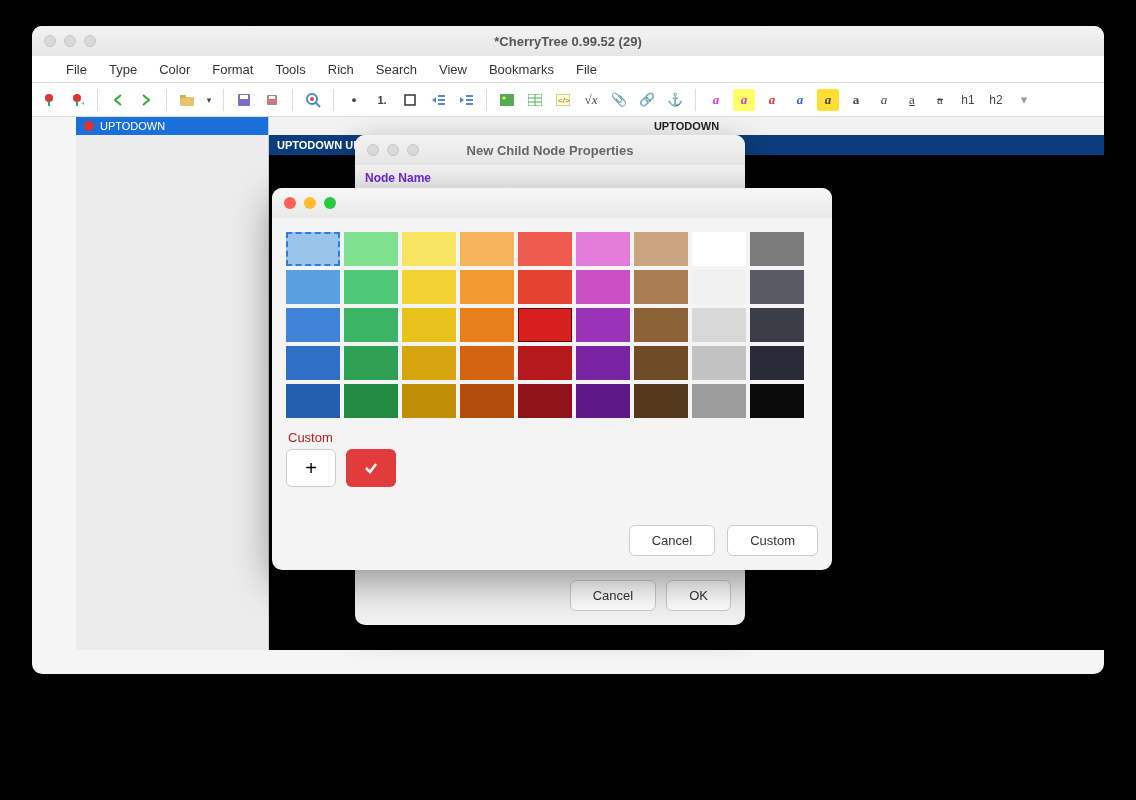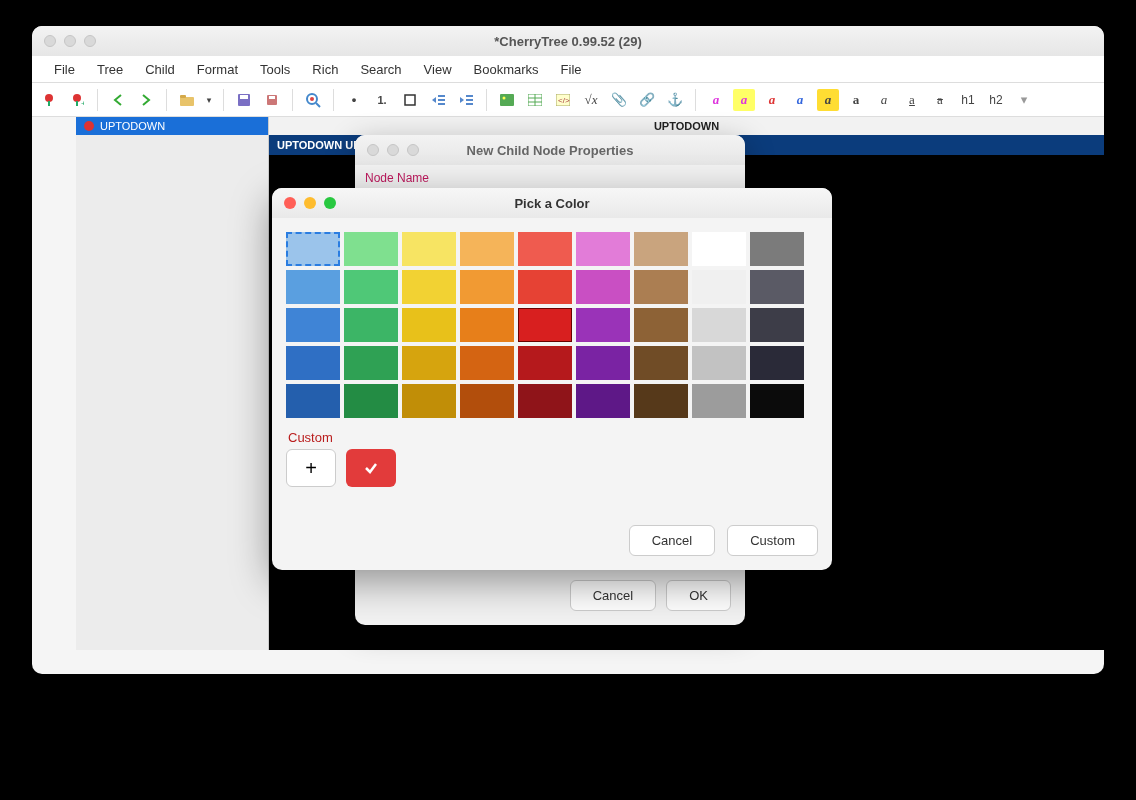--- a/index.html
+++ b/index.html
@@ -9,21 +9,21 @@
 .window {
   position: absolute; left: 32px; top: 26px; width: 1072px; height: 648px;
   background: #f5f5f5; border-radius: 10px; overflow: hidden; box-shadow: 0 10px 40px rgba(0,0,0,.5);
 }
 
 .titlebar { height: 30px; background: linear-gradient(#f3f3f3,#e6e6e6); display: flex; align-items: center; position: relative; }
 .traffic { display: flex; gap: 8px; margin-left: 12px; }
 .tl { width: 12px; height: 12px; border-radius: 50%; background: #d9d9d9; border:1px solid #c5c5c5; }
 .titlebar .title { position: absolute; left:0; right:0; text-align:center; font-size:13px; color:#555; font-weight:600; }
 
-.menubar { height: 27px; background:#fff; display:flex; align-items:center; padding:0 12px; gap:2px; font-size:13px; color:#333; border-bottom:1px solid #ddd; }
+.menubar { height: 27px; background:#fff; display:flex; align-items:center; padding:0 24px; gap:2px; font-size:13px; color:#333; border-bottom:1px solid #ddd; }
 .menubar span { padding: 3px 10px; cursor:default; }
 
 .toolbar { height: 34px; background:#fff; display:flex; align-items:center; padding:0 6px; gap:6px; border-bottom:1px solid #ddd; }
 .tb { width:22px; height:22px; display:flex; align-items:center; justify-content:center; font-size:13px; color:#444; }
 .sep { width:1px; height:22px; background:#ddd; margin:0 3px; }
 
 .content { display:flex; height: calc(100% - 30px - 27px - 34px - 24px); margin-left: 44px; }
 .sidebar { width:193px; background:#ececec; border-right:1px solid #ccc; }
 .treeitem { background:#1a6fd8; color:#fff; font-size:11px; padding:3px 8px; display:flex; align-items:center; gap:6px; }
 .treeitem .bullet { width:10px; height:10px; border-radius:50%; background:#d33; }
@@ -34,21 +34,21 @@
 
 .statusbar { height:24px; background:#e9e9e9; color:#777; font-size:11px; display:flex; align-items:center; padding:0 12px; }
 
 
 .dialog1 {
   position:absolute; left:355px; top:135px; width:390px; height:490px;
   background:#f2f2f2; border-radius:10px; box-shadow:0 8px 30px rgba(0,0,0,.3); overflow:hidden;
 }
 .dialog1 .dtitle { height:30px; background:linear-gradient(#f3f3f3,#e6e6e6); display:flex; align-items:center; position:relative; }
 .dialog1 .dtitle .title { position:absolute; left:0; right:0; text-align:center; font-size:13px; font-weight:600; color:#666; }
-.dialog1 .label1 { padding:6px 10px; font-size:12px; color:#be185d; font-weight:400; }
+.dialog1 .label1 { padding:6px 10px; font-size:12px; color:#6d28d9; font-weight:700; }
 .dialog1 .btns { position:absolute; bottom:14px; right:14px; display:flex; gap:10px; }
 .btn { padding:7px 22px; background:#fff; border:1px solid #ccc; border-radius:6px; font-size:13px; color:#333; }
 
 
 .dialog2 {
   position:absolute; left:272px; top:188px; width:560px; height:382px;
   background:#f4f4f4; border-radius:10px; box-shadow:0 12px 40px rgba(0,0,0,.4); overflow:hidden;
 }
 .dialog2 .dtitle { height:30px; background:linear-gradient(#f7f7f7,#e9e9e9); display:flex; align-items:center; position:relative; }
 .dialog2 .traffic2 { display:flex; gap:8px; margin-left:12px; }
@@ -79,22 +79,22 @@
     <div class="traffic">
       <div class="tl"></div>
       <div class="tl"></div>
       <div class="tl"></div>
     </div>
     <div class="title">*CherryTree 0.99.52 (29)</div>
   </div>
 
   <div class="menubar">
     <span>File</span>
-    <span>Tree</span>
-    <span>Child</span>
+    <span>Type</span>
+    <span>Color</span>
     <span>Format</span>
     <span>Tools</span>
     <span>Rich</span>
     <span>Search</span>
     <span>View</span>
     <span>Bookmarks</span>
     <span>File</span>
   </div>
 
   <div class="toolbar">
@@ -247,21 +247,20 @@
   </div>
 </div>
 
 <div class="dialog2">
   <div class="dtitle">
     <div class="traffic2">
       <div class="tl2 tl-r"></div>
       <div class="tl2 tl-y"></div>
       <div class="tl2 tl-g"></div>
     </div>
-    <div class="title">Pick a Color</div>
   </div>
 
   <div class="palette" id="palette">
       <div class="swatch selected" style="background: rgb(155, 196, 235);"></div>
       <div class="swatch" style="background: rgb(127, 224, 143);"></div>
       <div class="swatch" style="background: rgb(247, 228, 99);"></div>
       <div class="swatch" style="background: rgb(245, 180, 89);"></div>
       <div class="swatch" style="background: rgb(239, 91, 79);"></div>
       <div class="swatch" style="background: rgb(226, 124, 216);"></div>
       <div class="swatch" style="background: rgb(201, 164, 126);"></div>

